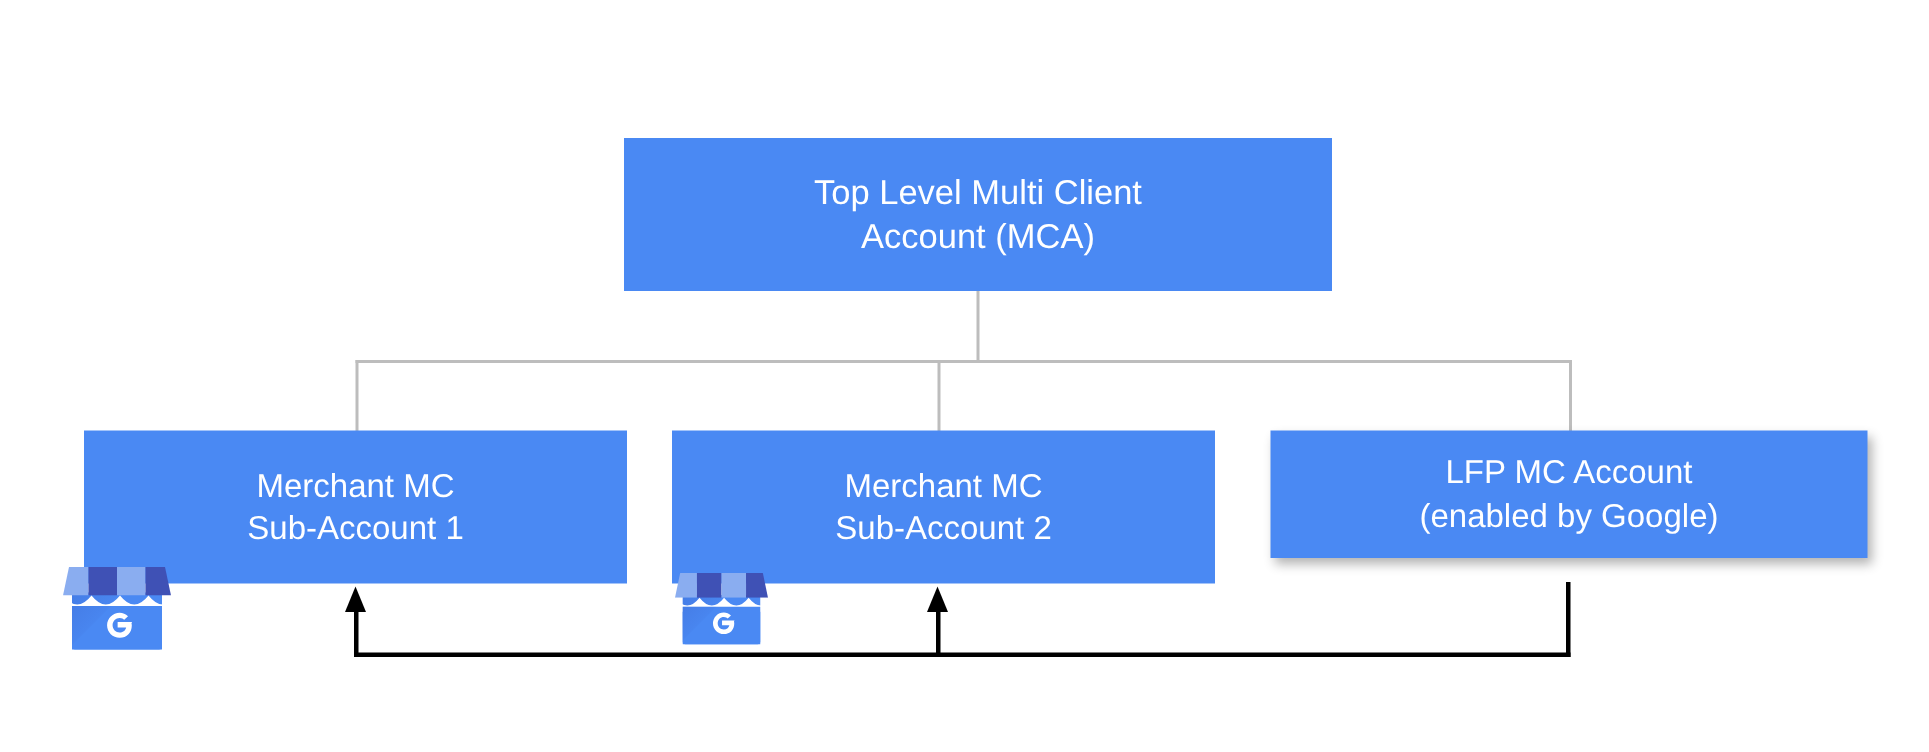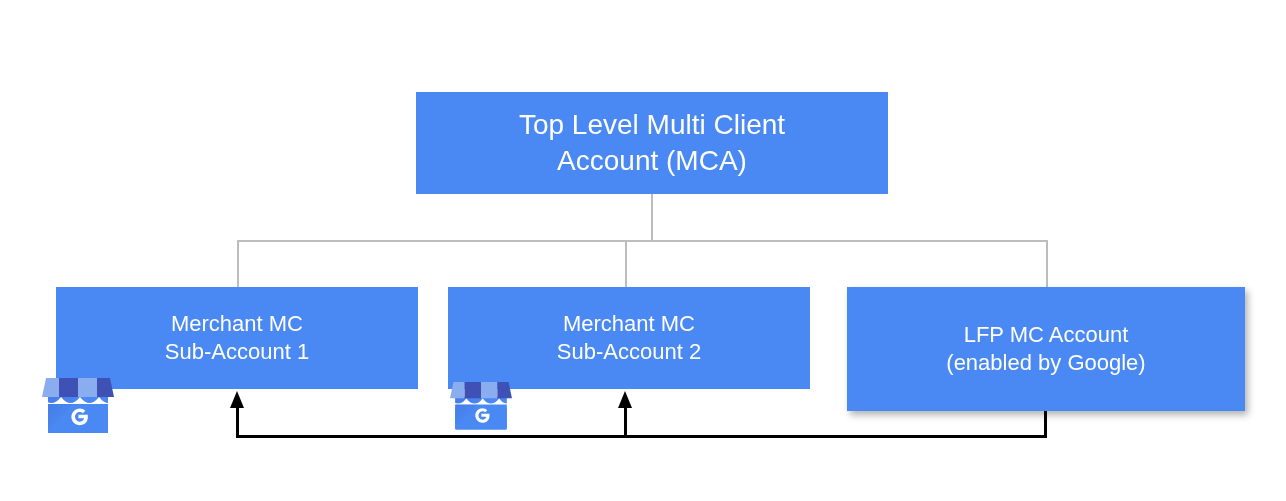--- a/index.html
+++ b/index.html
@@ -32,41 +32,41 @@
   }
   .node-text {
     white-space: pre-line;
     padding: 0 10px;
   }
   #node-mca {
     left: 416px;
     top: 92px;
     width: 472px;
     height: 102px;
-    font-size: 28px;
+    font-size: 23px;
   }
   #node-sub1 {
     left: 56px;
     top: 287px;
     width: 362px;
     height: 102px;
     font-size: 22px;
   }
   #node-sub2 {
     left: 448px;
     top: 287px;
     width: 362px;
     height: 102px;
     font-size: 22px;
   }
   #node-lfp {
     left: 847px;
     top: 287px;
     width: 398px;
-    height: 124px;
+    height: 85px;
     font-size: 22px;
     box-shadow: 3px 4px 7px rgba(0,0,0,0.30);
   }
   
   .conn {
     position: absolute;
     background: #bdbdbd;
     z-index: 1;
   }
   #conn-stem {

